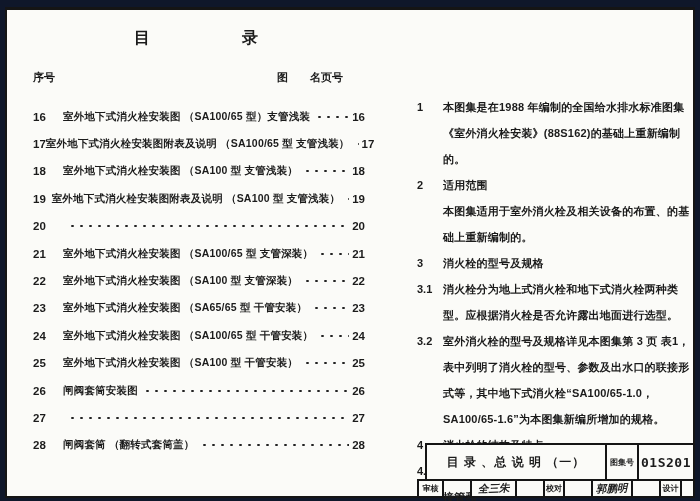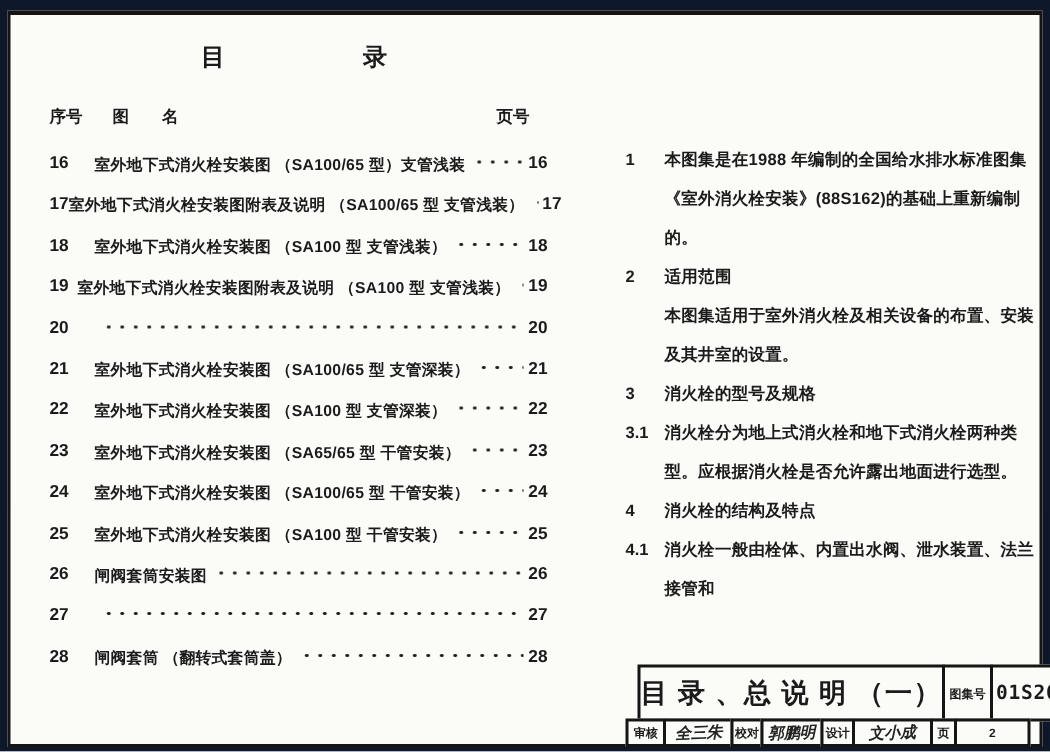--- a/index.html
+++ b/index.html
@@ -15,27 +15,27 @@
   
   .toc-title{
     position:absolute;top:18px;left:40px;width:300px;text-align:center;
     font-size:16px;font-weight:bold;letter-spacing:2px;white-space:pre;
   }
   .toc-header{
     position:absolute;top:60px;left:26px;width:330px;display:flex;
     font-size:11px;font-weight:bold;
   }
   .toc-header .h-no{width:42px;}
-  .toc-header .h-name{flex:1;text-align:left;white-space:pre;}
-  .toc-header .h-page{width:42px;text-align:center;}
+  .toc-header .h-name{flex:1;text-align:right;white-space:pre;}
+  .toc-header .h-page{width:42px;text-align:left;}
   .toc-rows{
     position:absolute;top:93px;left:26px;width:332px;
   }
   .toc-row{
-    display:flex;height:27.4px;
+    display:flex;align-items:center;height:27.4px;
     font-size:10.5px;font-weight:bold;white-space:nowrap;
   }
   .toc-no{width:30px;font-size:11.5px;font-weight:600;}
   .toc-name{flex:0 0 auto;letter-spacing:.2px;}
   .toc-dots{
     flex:1 1 auto;height:10px;margin:0 3px;min-width:6px;
     background-image:radial-gradient(circle,#222 1.05px,transparent 1.3px);
     background-size:9px 10px;background-repeat:repeat-x;background-position:2px center;
   }
   .toc-page{flex:0 0 auto;font-size:11.5px;font-weight:600;text-align:right;}
@@ -53,27 +53,27 @@
   .note-text{flex:1;letter-spacing:.2px;}
   
   .tblock{position:absolute;right:-2px;bottom:-2px;width:278px;font-weight:bold;}
   .tb-row{display:flex;}
   .tb-cell{
     border:2px solid #151515;background:#fbfbf8;
     display:flex;align-items:center;justify-content:center;
     box-sizing:border-box;
   }
   .tb-top{height:38px;margin-left:8px;}
-  .tb-caption{flex:1;font-size:18px;letter-spacing:1px;white-space:pre;}
+  .tb-caption{flex:1;font-size:12px;letter-spacing:1px;white-space:pre;}
   .tb-atlas-label{flex:0 0 34px;font-size:8px;margin-left:-2px;letter-spacing:0;}
   .tb-atlas-no{
     flex:0 0 58px;margin-left:-2px;
     font-family:"DejaVu Sans Mono",monospace;font-size:13px;font-weight:bold;letter-spacing:.5px;
   }
-  .tb-bottom{height:19px;margin-top:-2px;}
+  .tb-bottom{height:19px;margin-top:-2px;gap:28px;}
   .tb-bottom .tb-cell{margin-left:-2px;font-size:8px;white-space:nowrap;overflow:hidden;}
   .tb-bottom .tb-cell:first-child{margin-left:0;}
   .sig{
     font-style:italic;font-size:10.5px;font-weight:600;color:#232323;
     transform:rotate(-2deg);
   }
   .tb-page-label{flex:0 0 18px;}
   .tb-page-no{flex:0 0 51px;font-size:10.5px;}
   .c-review-l{flex:0 0 27px;} .c-review-s{flex:0 0 47px;}
   .c-proof-l{flex:0 0 22px;}  .c-proof-s{flex:0 0 42px;}
@@ -191,33 +191,37 @@
     <span class="note-text">本图集是在1988 年编制的全国给水排水标准图集《室外消火栓安装》(88S162)的基础上重新编制的。</span>
   </div>
 
   <div class="note-para">
     <span class="note-no">2</span>
     <span class="note-text">适用范围</span>
   </div>
 
   <div class="note-para">
     <span class="note-no"></span>
-    <span class="note-text">本图集适用于室外消火栓及相关设备的布置、安装及其井室的设置。</span>
+    <span class="note-text">本图集适用于室外消火栓及相关设备的布置、的基础上重新编制的。</span>
   </div>
 
   <div class="note-para">
     <span class="note-no">3</span>
     <span class="note-text">消火栓的型号及规格</span>
   </div>
 
   <div class="note-para">
     <span class="note-no">3.1</span>
     <span class="note-text">消火栓分为地上式消火栓和地下式消火栓两种类型。应根据消火栓是否允许露出地面进行选型。</span>
   </div>
 
+  <div class="note-para">
+    <span class="note-no">3.2</span>
+    <span class="note-text">室外消火栓的型号及规格详见本图集第 3 页 表1，表中列明了消火栓的型号、参数及出水口的联接形式等，其中地下式消火栓“SA100/65-1.0，SA100/65-1.6”为本图集新编所增加的规格。</span>
+  </div>
 
   <div class="note-para">
     <span class="note-no">4</span>
     <span class="note-text">消火栓的结构及特点</span>
   </div>
 
   <div class="note-para">
     <span class="note-no">4.1</span>
     <span class="note-text">消火栓一般由栓体、内置出水阀、泄水装置、法兰接管和</span>
   </div>

